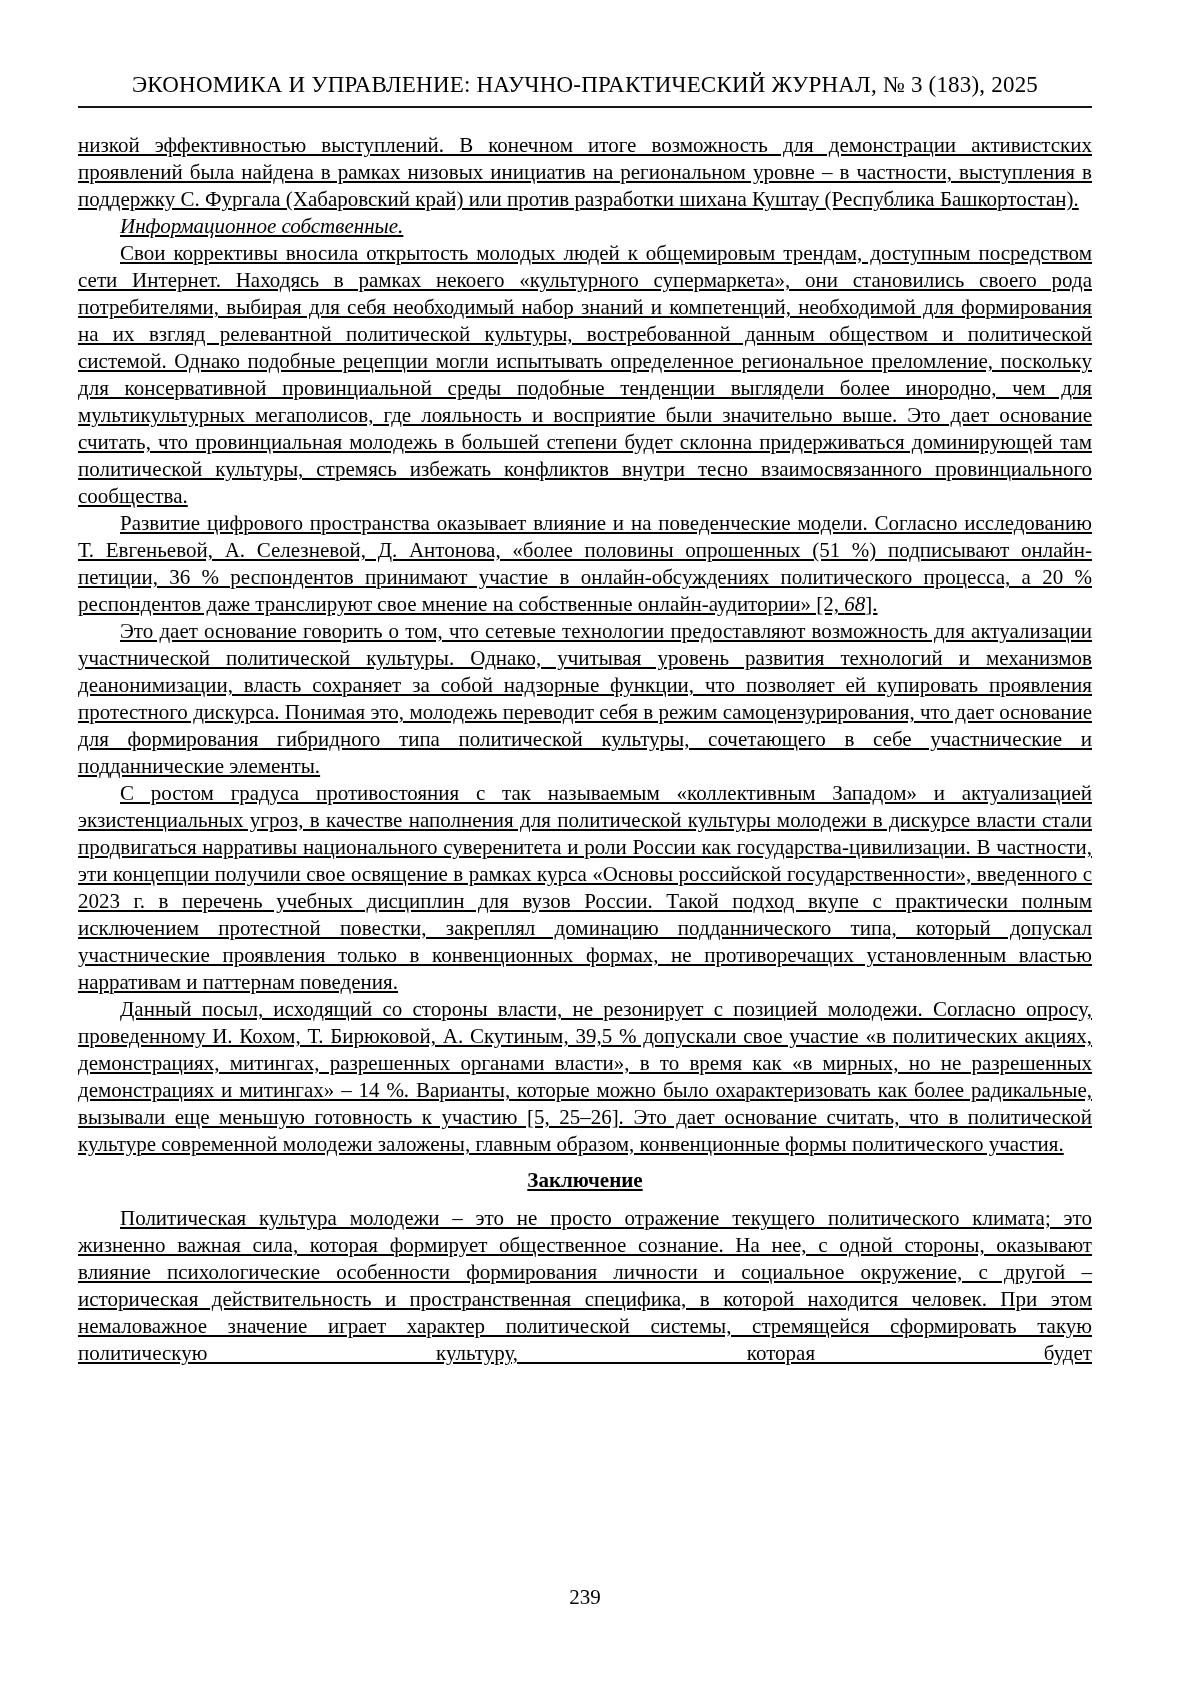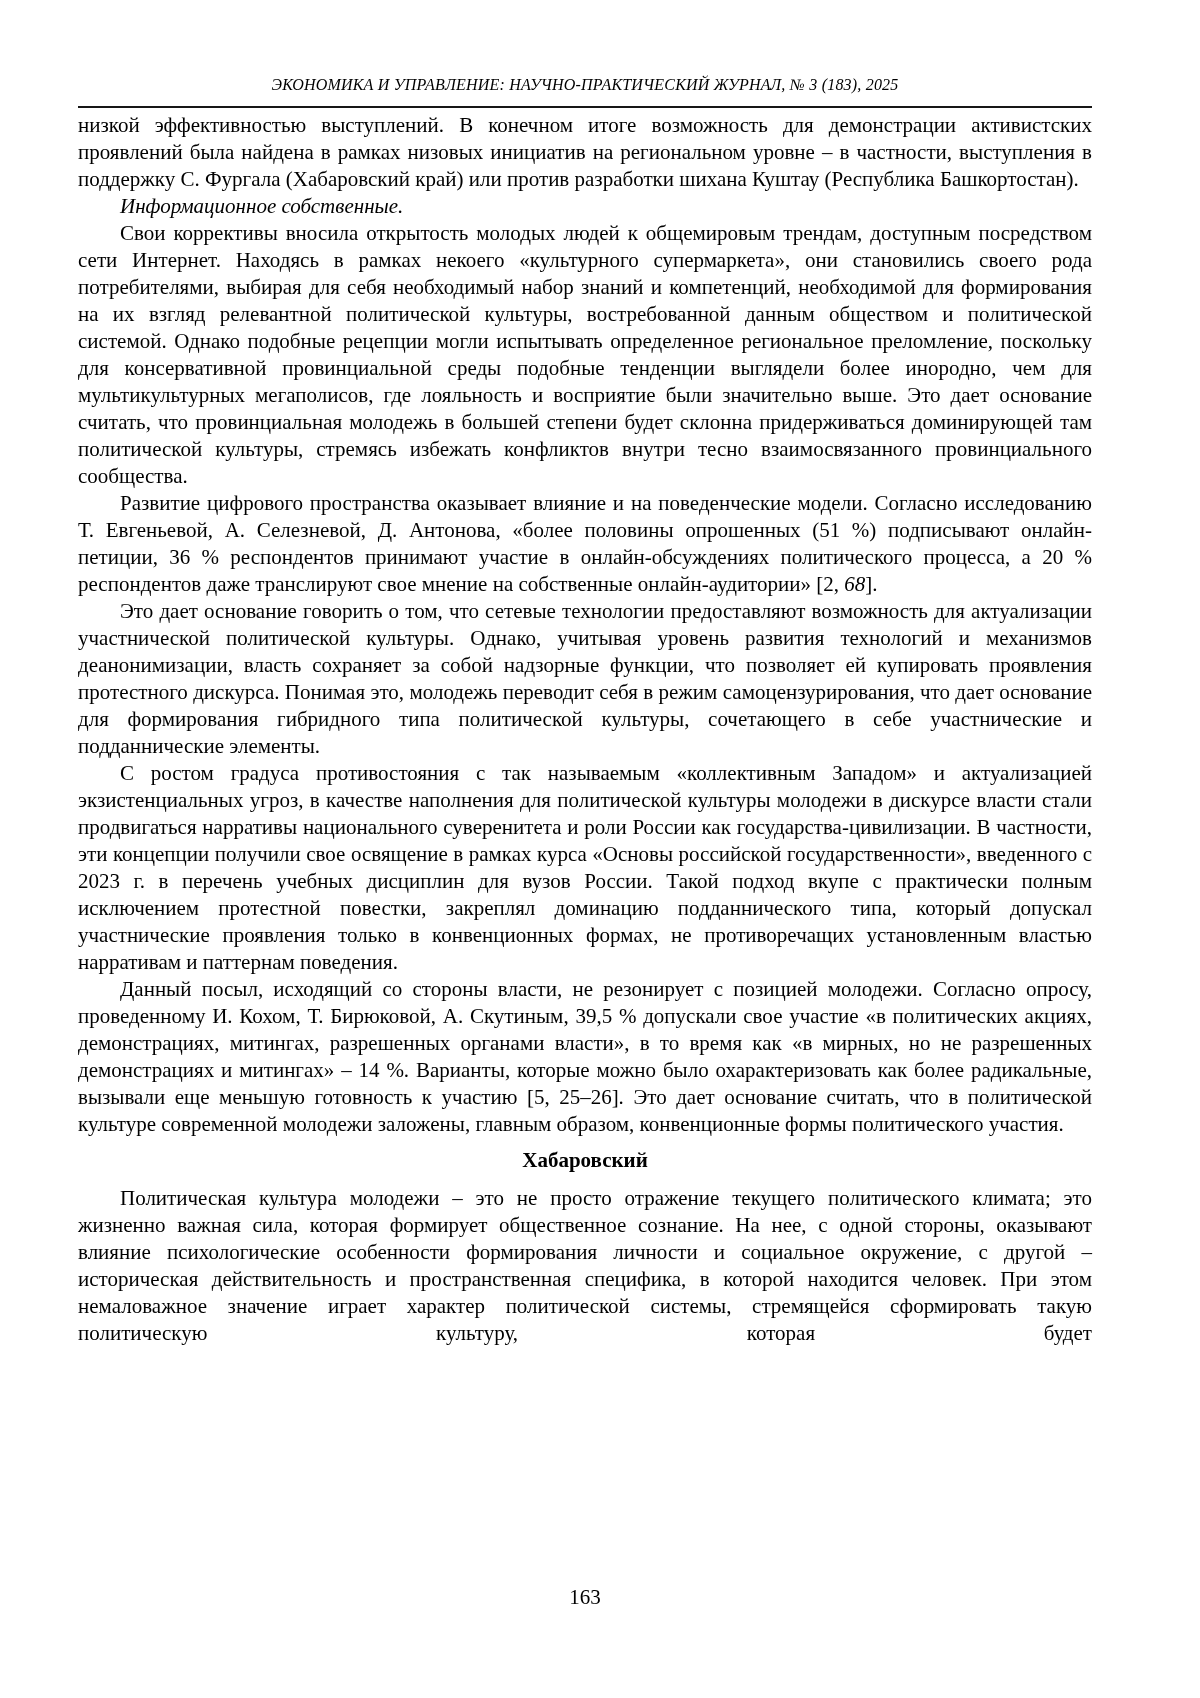--- a/index.html
+++ b/index.html
@@ -15,37 +15,37 @@
   .content {
     position: absolute;
     left: 78px;
     width: 1014px;
     top: 0;
   }
   .running-head {
     padding-top: 72px;
   }
   .journal-title {
-    font-style: italic;
-    font-size: 16px;
+    font-size: 23px;
     line-height: 26px;
     text-align: center;
     letter-spacing: 0.2px;
     white-space: nowrap;
   }
   .header-rule {
     margin-top: 8px;
     border-bottom: 2px solid #161616;
     height: 0;
   }
   .body-text {
-    margin-top: 4px;
+    margin-top: 24px;
     font-size: 21px;
     line-height: 27px;
     text-align: justify;
+    text-decoration: underline;
   }
   .body-text p {
     margin: 0;
     padding: 0;
   }
   .indent { text-indent: 42px; }
   .no-indent { text-indent: 0; }
   .italic { font-style: italic; }
   .section-heading {
     font-size: 21px;
@@ -88,25 +88,25 @@
       <p class="indent">Свои коррективы вносила открытость молодых людей к общемировым трендам, доступным посредством сети Интернет. Находясь в рамках некоего «культурного супермаркета», они становились своего рода потребителями, выбирая для себя необходимый набор знаний и компетенций, необходимой для формирования на их взгляд релевантной политической культуры, востребованной данным обществом и политической системой. Однако подобные рецепции могли испытывать определенное региональное преломление, поскольку для консервативной провинциальной среды подобные тенденции выглядели более инородно, чем для мультикультурных мегаполисов, где лояльность и восприятие были значительно выше. Это дает основание считать, что провинциальная молодежь в большей степени будет склонна придерживаться доминирующей там политической культуры, стремясь избежать конфликтов внутри тесно взаимосвязанного провинциального сообщества.</p>
 
       <p class="indent"><span>Развитие цифрового пространства оказывает влияние и на поведенческие модели. Согласно исследованию Т. Евгеньевой, А. Селезневой, Д. Антонова, «более половины опрошенных (51 %) подписывают онлайн-петиции, 36 % респондентов принимают участие в онлайн-обсуждениях политического процесса, а 20 % респондентов даже транслируют свое мнение на собственные онлайн-аудитории» [2, </span><span class="ref-italic">68</span><span>].</span></p>
 
       <p class="indent">Это дает основание говорить о том, что сетевые технологии предоставляют возможность для актуализации участнической политической культуры. Однако, учитывая уровень развития технологий и механизмов деанонимизации, власть сохраняет за собой надзорные функции, что позволяет ей купировать проявления протестного дискурса. Понимая это, молодежь переводит себя в режим самоцензурирования, что дает основание для формирования гибридного типа политической культуры, сочетающего в себе участнические и подданнические элементы.</p>
 
       <p class="indent">С ростом градуса противостояния с так называемым «коллективным Западом» и актуализацией экзистенциальных угроз, в качестве наполнения для политической культуры молодежи в дискурсе власти стали продвигаться нарративы национального суверенитета и роли России как государства-цивилизации. В частности, эти концепции получили свое освящение в рамках курса «Основы российской государственности», введенного с 2023 г. в перечень учебных дисциплин для вузов России. Такой подход вкупе с практически полным исключением протестной повестки, закреплял доминацию подданнического типа, который допускал участнические проявления только в конвенционных формах, не противоречащих установленным властью нарративам и паттернам поведения.</p>
 
       <p class="indent">Данный посыл, исходящий со стороны власти, не резонирует с позицией молодежи. Согласно опросу, проведенному И. Кохом, Т. Бирюковой, А. Скутиным, 39,5 % допускали свое участие «в политических акциях, демонстрациях, митингах, разрешенных органами власти», в то время как «в мирных, но не разрешенных демонстрациях и митингах» – 14 %. Варианты, которые можно было охарактеризовать как более радикальные, вызывали еще меньшую готовность к участию [5, 25–26]. Это дает основание считать, что в политической культуре современной молодежи заложены, главным образом, конвенционные формы политического участия.</p>
 
-      <h2 class="section-heading">Хабаровский</h2>
+      <h2 class="section-heading">Заключение</h2>
 
       <p class="indent justify-last">Политическая культура молодежи – это не просто отражение текущего политического климата; это жизненно важная сила, которая формирует общественное сознание. На нее, с одной стороны, оказывают влияние психологические особенности формирования личности и социальное окружение, с другой – историческая действительность и пространственная специфика, в которой находится человек. При этом немаловажное значение играет характер политической системы, стремящейся сформировать такую политическую культуру, которая будет</p>
 
     </main>
 
   </div>
 
   <footer>
-    <div class="page-number">163</div>
+    <div class="page-number">239</div>
   </footer>
 
 </div>
 
 </body></html>

